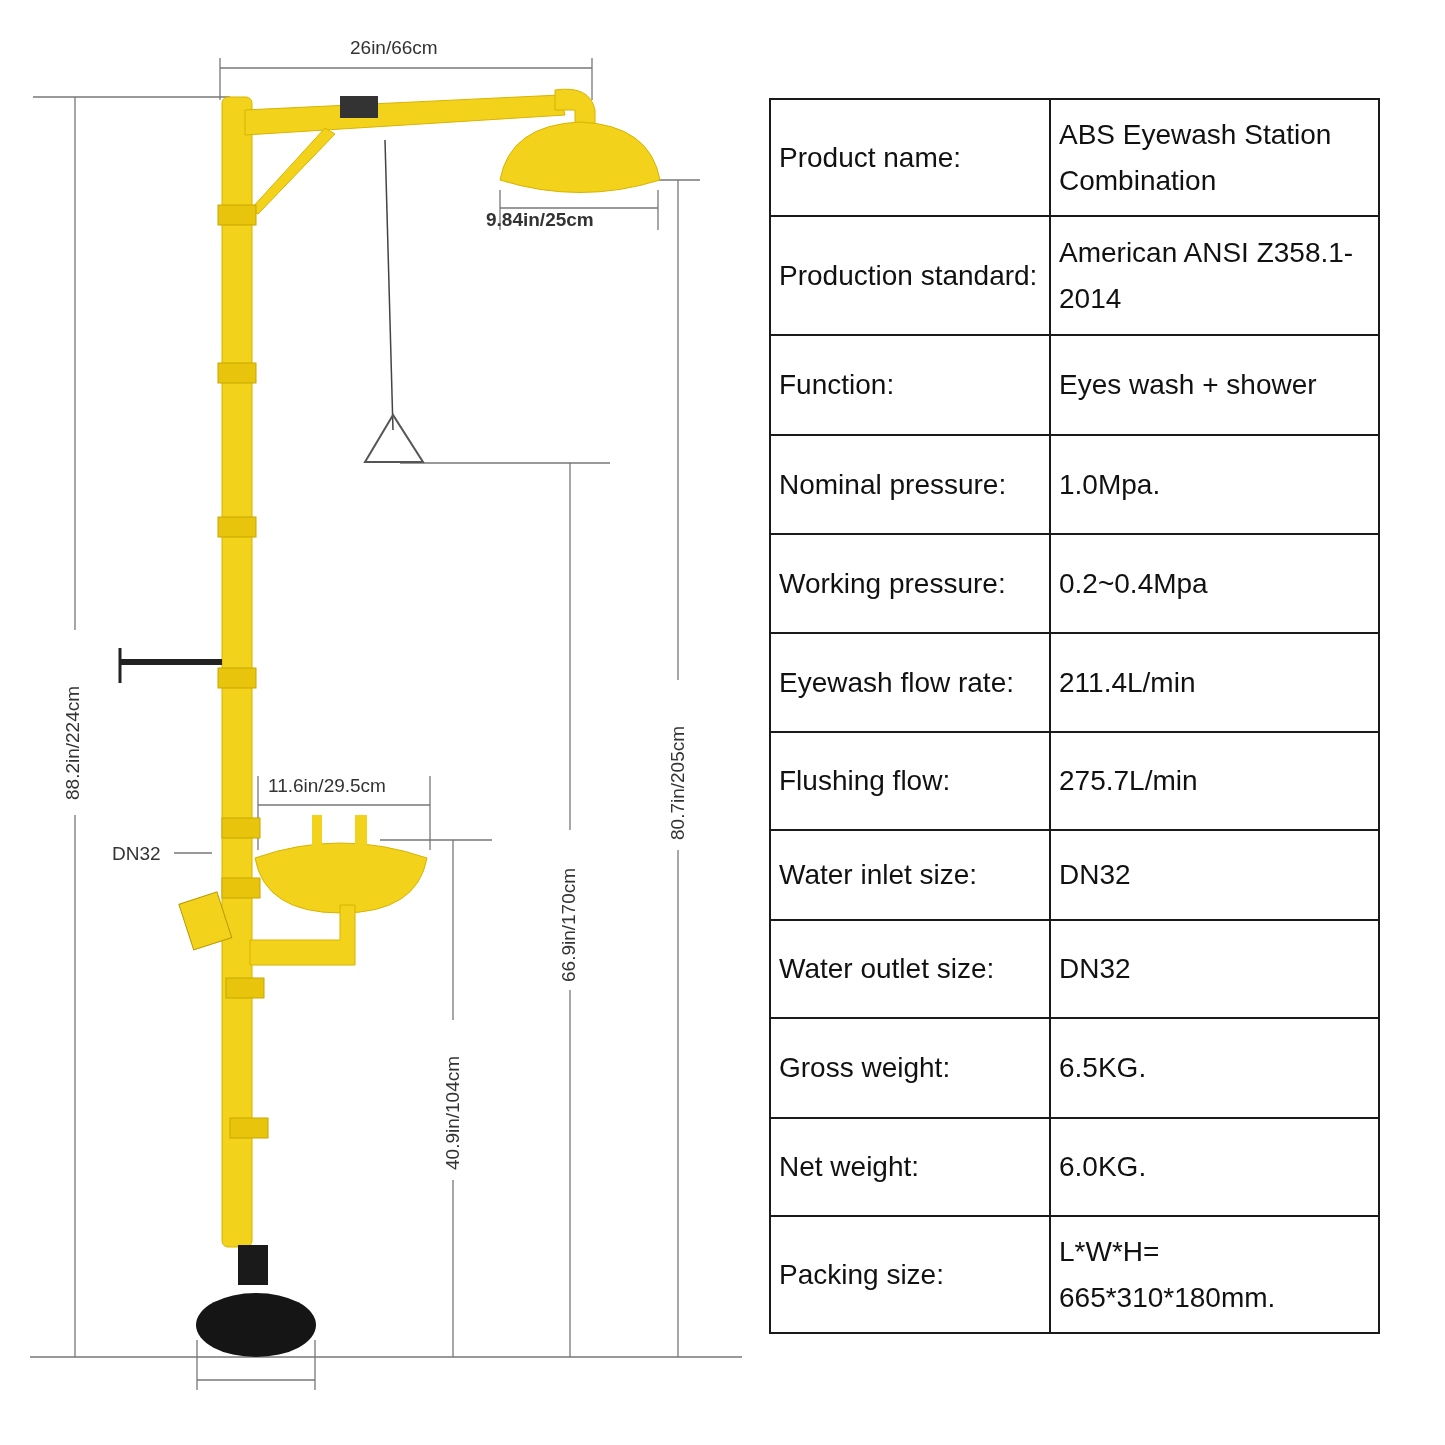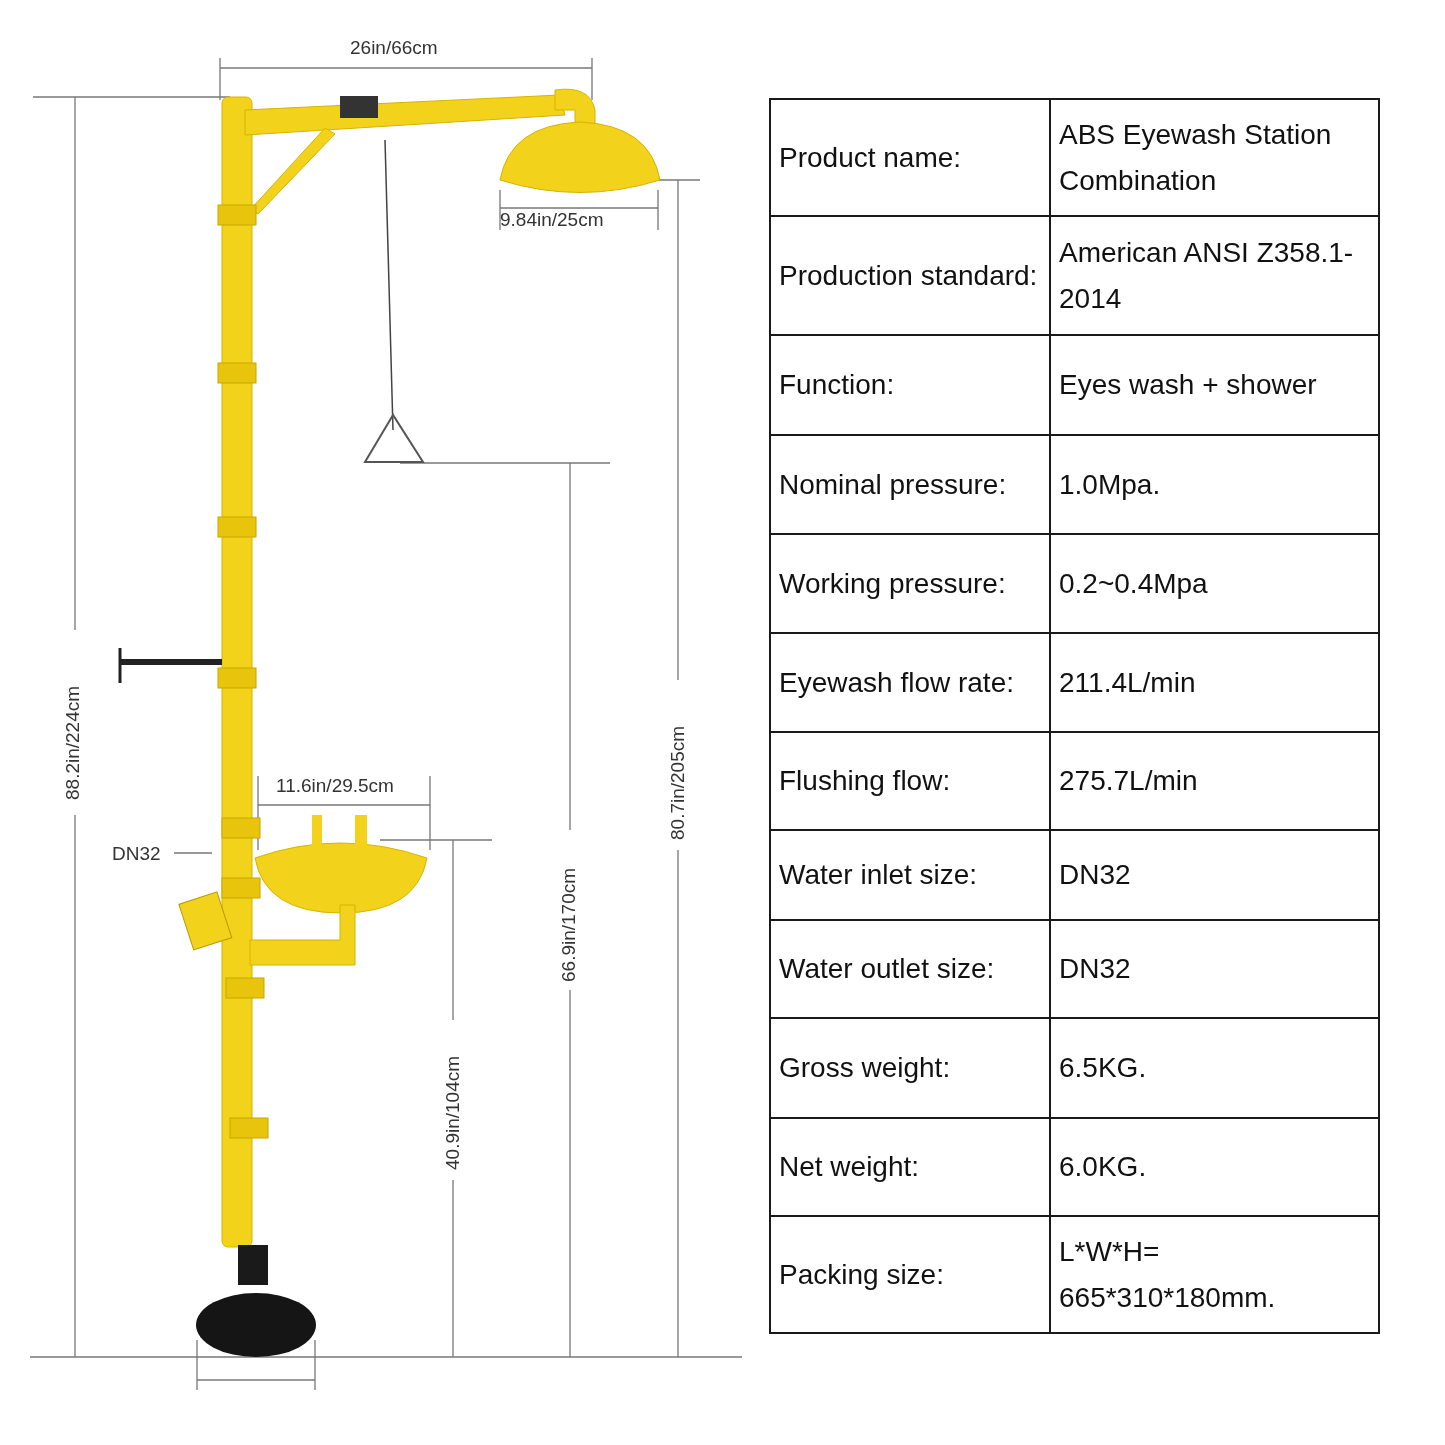--- a/index.html
+++ b/index.html
@@ -69,26 +69,26 @@
         <rect x="218" y="363" width="38" height="20"></rect>
       <rect x="218" y="517" width="38" height="20"></rect>
         <rect x="218" y="668" width="38" height="20"></rect>
       <rect x="222" y="818" width="38" height="20"></rect>
         <rect x="222" y="878" width="38" height="20"></rect>
       <rect x="226" y="978" width="38" height="20"></rect>
         <rect x="230" y="1118" width="38" height="20"></rect>
     </g>
   </svg>
   <div class="dim" style="left:350px;top:37px;">26in/66cm</div>
-  <div class="dim" style="left:500px;top:209px;">9.84in/25cm</div>
+  <div class="dim" style="left:486px;top:209px;font-weight:bold;">9.84in/25cm</div>
   <div class="dim vert" style="left:62px;top:800px;">88.2in/224cm</div>
   <div class="dim vert" style="left:667px;top:840px;">80.7in/205cm</div>
   <div class="dim vert" style="left:558px;top:982px;">66.9in/170cm</div>
   <div class="dim vert" style="left:442px;top:1170px;">40.9in/104cm</div>
-  <div class="dim" style="left:276px;top:775px;">11.6in/29.5cm</div>
+  <div class="dim" style="left:268px;top:775px;">11.6in/29.5cm</div>
   <div class="dim" style="left:112px;top:843px;">DN32</div>
   <div class="dim" style="left:181px;top:1480px;">8.85in/22.5cm</div>
 </div>
 
 <table class="spec">
   <tbody>
       <tr style="height:117px">
         <td class="k">Product name:</td>
         <td>ABS Eyewash Station Combination</td>
       </tr>

